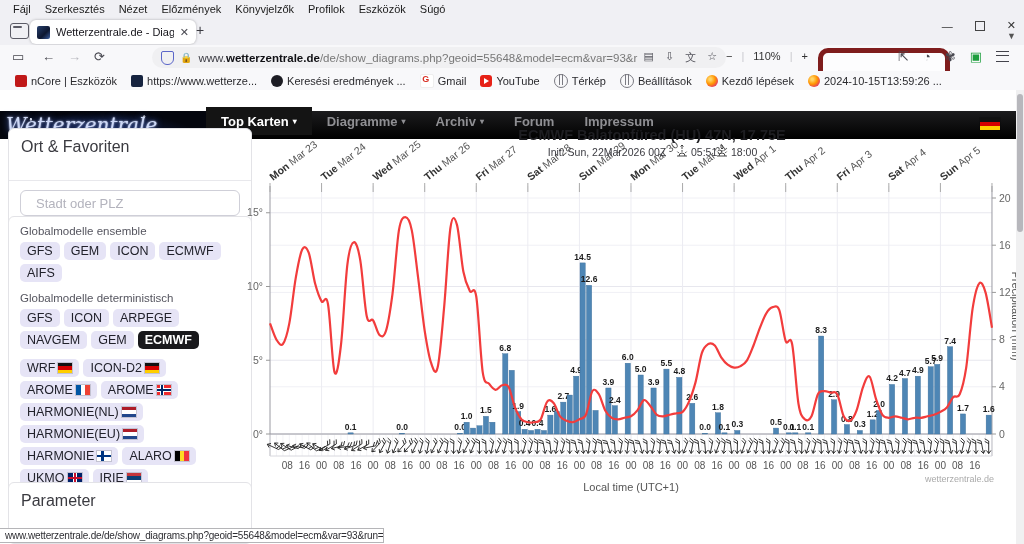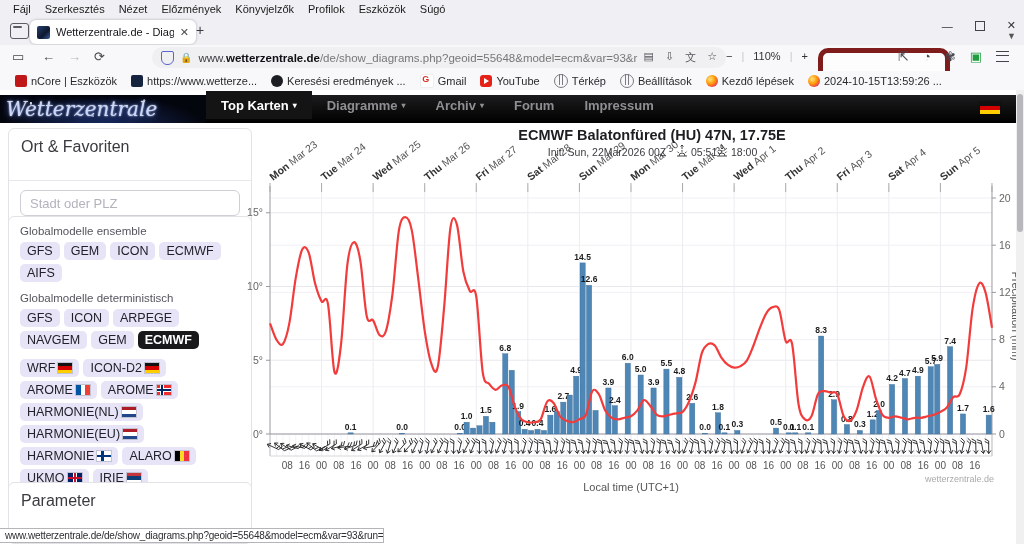--- a/index.html
+++ b/index.html
@@ -48,37 +48,37 @@
   .bmi-search{background:#1d1d24;border-radius:50%;}
   .bmi-gmail{background:#fff;border:1px solid #eee;position:relative;}
   .bmi-gmail::after{content:"G";position:absolute;left:1.5px;top:-1px;font-size:9px;font-weight:bold;color:#d93025;}
   .bmi-youtube{background:#e62117;border-radius:3px;position:relative;}
   .bmi-youtube::after{content:"";position:absolute;left:4px;top:3px;border-left:5px solid #fff;border-top:3px solid transparent;border-bottom:3px solid transparent;}
   .bmi-globe{background:transparent;border:1.2px solid #7a7a82;border-radius:50%;position:relative;}
   .bmi-globe::after{content:"";position:absolute;left:4.2px;top:-1px;width:2.2px;height:11px;border-left:1px solid #7a7a82;border-right:1px solid #7a7a82;}
   .bmi-firefox{background:radial-gradient(circle at 35% 35%,#ffd567 10%,#ff9500 45%,#e3306a 80%);border-radius:50%;}
   
   .page{position:absolute;top:90px;left:0;width:1016px;height:454px;background:#fff;}
-  .sitenav{position:absolute;top:5px;left:0;width:1016px;height:28px;background:linear-gradient(#1c1c1e,#000);display:flex;align-items:center;}
+  .sitenav{position:absolute;top:21px;left:0;width:1016px;height:28px;background:linear-gradient(#1c1c1e,#000);display:flex;align-items:center;}
   .logo{width:206px;height:28px;flex:none;background:#04060e;
         background-image:radial-gradient(circle at 15% 30%,rgba(255,255,255,.9) 0 1px,transparent 1.5px),
                          radial-gradient(circle at 70% 20%,rgba(255,255,255,.7) 0 1px,transparent 1.5px),
                          radial-gradient(circle at 45% 75%,rgba(255,255,255,.5) 0 1px,transparent 1.5px),
                          radial-gradient(ellipse at 50% 120%,#1a2d66 0%,transparent 70%);
         font-family:"DejaVu Serif",serif;font-style:italic;font-size:20px;line-height:28px;padding-left:6px;box-sizing:border-box;
         color:#cdd8f6;text-shadow:0 0 7px #4d6fd8,0 0 2px #fff;white-space:nowrap;}
   .nav-item{font-size:13px;font-weight:bold;color:#8f8f93;padding:0 15px;height:28px;display:flex;align-items:center;gap:4px;}
   .nav-item.active{color:#fff;background:#141414;}
   .nav-caret{font-size:8px;}
   .nav-flag{margin-left:auto;margin-right:16px;}
   
   .card{position:absolute;left:8px;width:244px;background:#fff;border:1px solid #e3e3e7;border-radius:6px;box-sizing:border-box;}
   .card-h{font-size:16px;color:#3a3a40;padding:9px 12px 24px;border-bottom:1px solid #e8e8ec;}
   .searchbox{margin:9px 11px 7px;display:block;width:220px;height:26px;box-sizing:border-box;border:1px solid #cfcfd8;border-radius:6px;
-             padding:0 9px;font-size:13px;color:#333;font-family:inherit;}
+             padding:0 15px;font-size:13px;color:#333;font-family:inherit;}
   .searchbox::placeholder{color:#b3b3bd;}
   .chips{display:flex;flex-wrap:wrap;gap:4px;padding:0 10px 10px;}
   .chip{background:#e6e4f6;color:#21212b;font-size:12.5px;padding:2px 7px;border-radius:5px;display:inline-flex;align-items:center;white-space:nowrap;}
   .chip.sel{background:#19191c;color:#fff;font-weight:bold;}
   .sect{padding:8px 11px 0;}
   .sect-t{font-size:11.5px;color:#55555f;margin-bottom:5px;}
   .sect .chips{padding:0 0 2px;}
   .flag{width:14px;height:10px;display:inline-block;margin-left:3px;outline:1px solid rgba(0,0,0,.15);flex:none;}
   .flag-de{background:linear-gradient(to bottom,#111 0 33%,#d40000 33% 66%,#ffce00 66% 100%);}
   .flag-fr{background:linear-gradient(to right,#0055a4 0 33%,#fff 33% 66%,#ef4135 66% 100%);}

